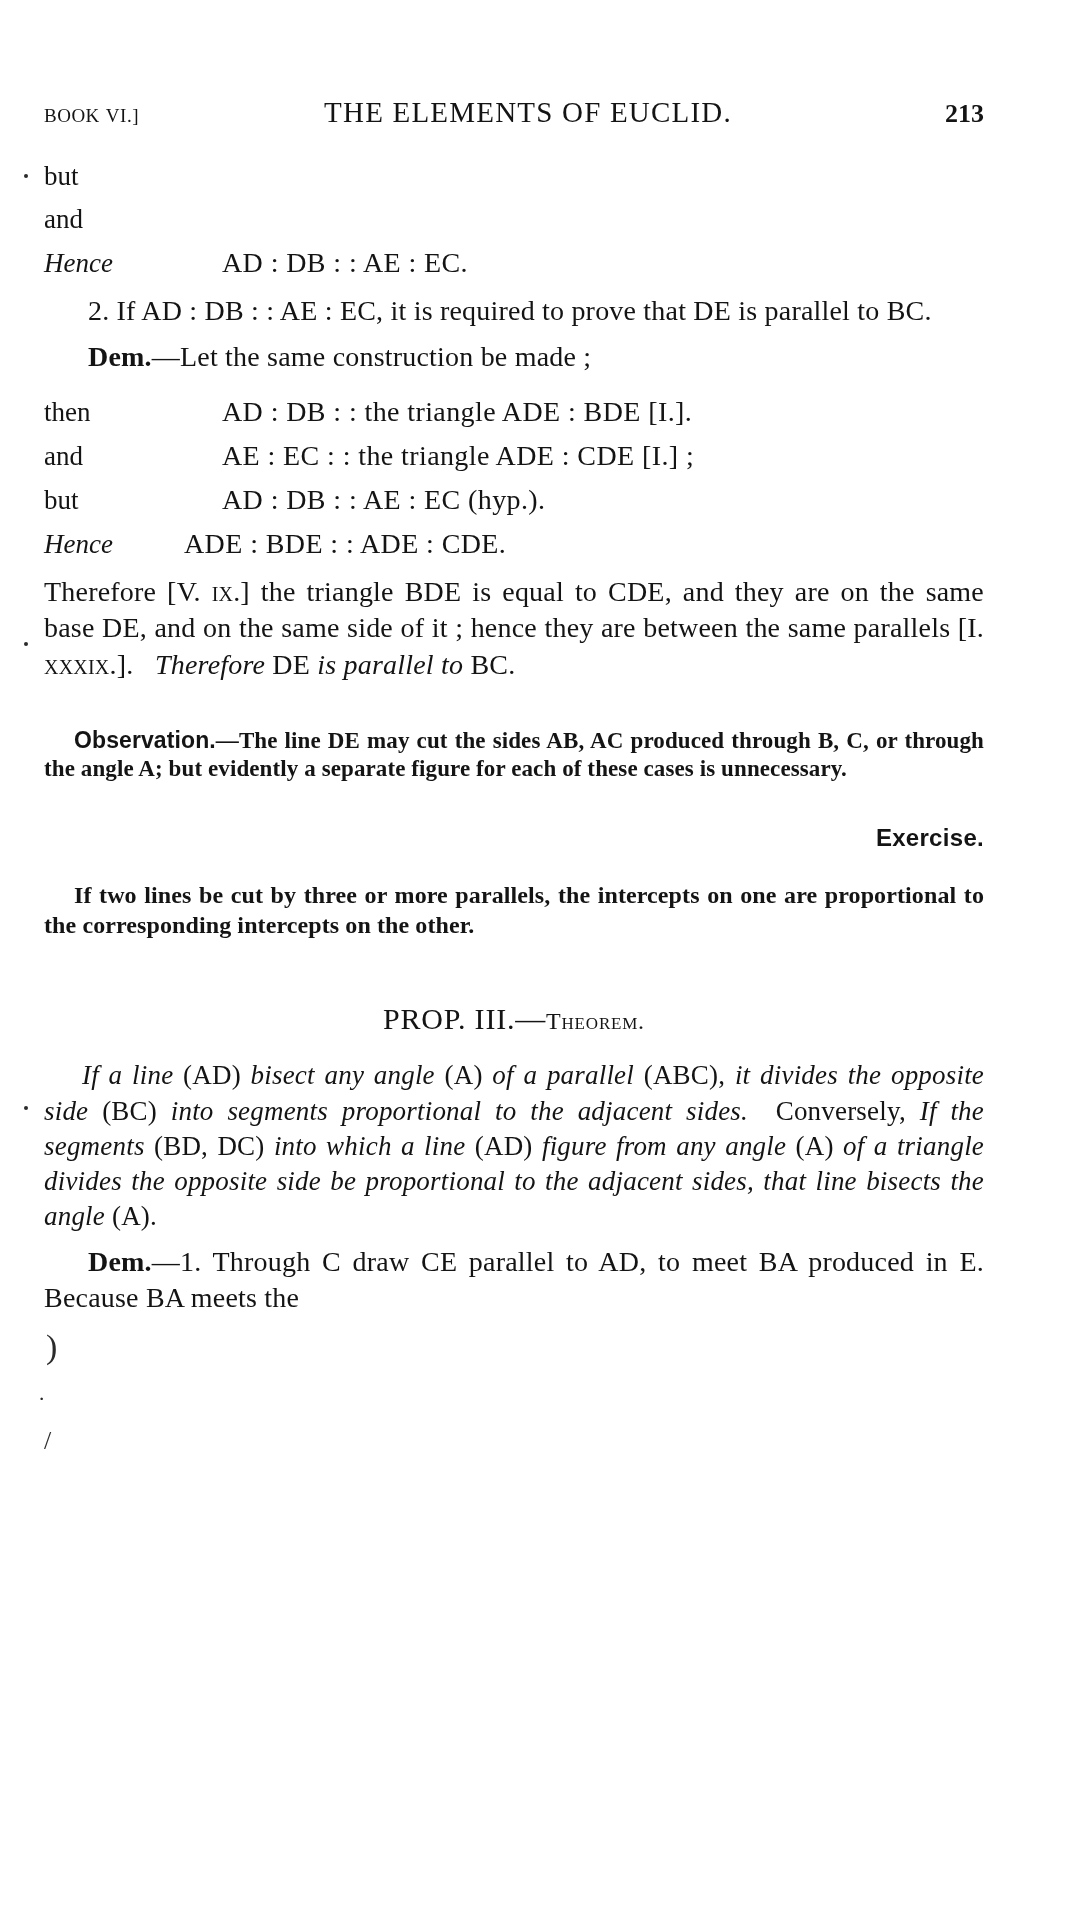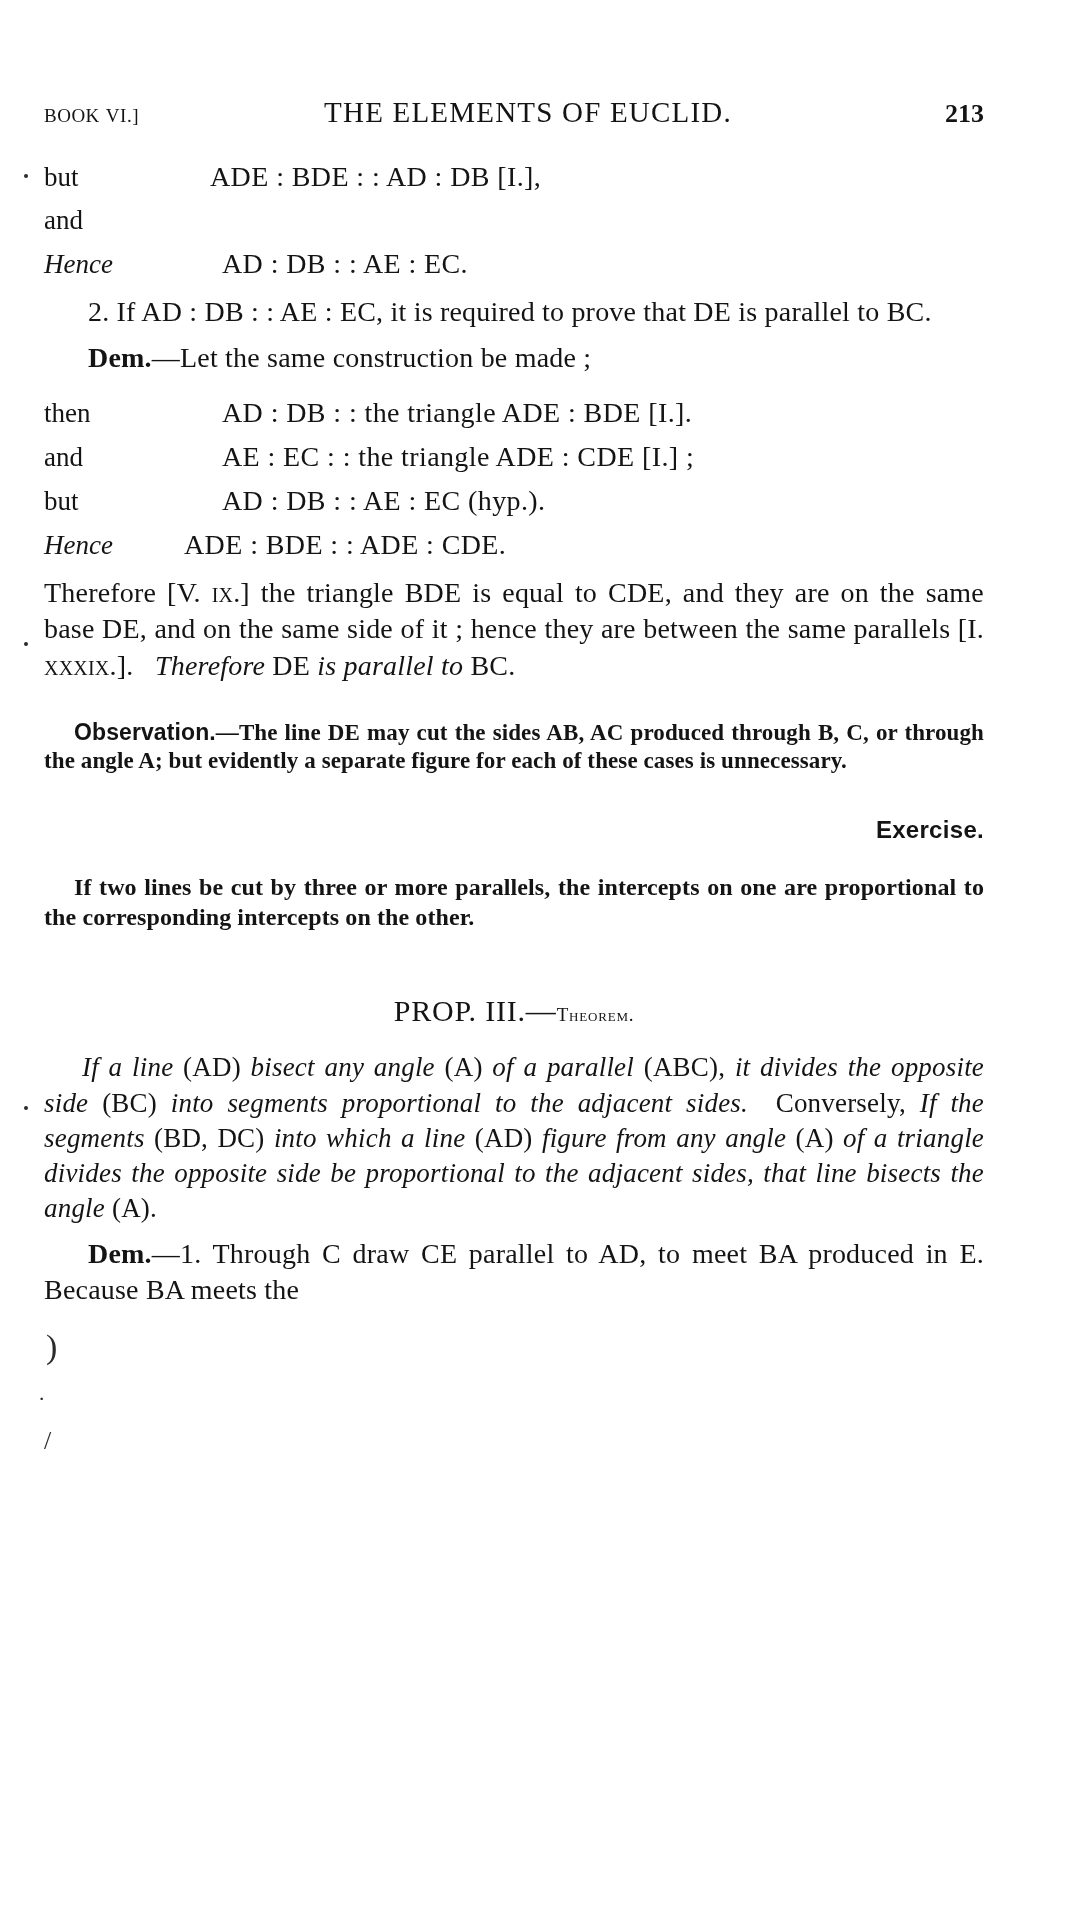--- a/index.html
+++ b/index.html
@@ -101,21 +101,21 @@
   
   p.note {
     font-size: 23px;
     line-height: 1.24;
     margin: 0;
     text-align: justify;
     letter-spacing: 0.1px;
   }
   p.note.indent { text-indent: 30px; }
 
-  .obs-block { margin-top: 34px; }
+  .obs-block { margin-top: 43px; }
 
   
   .exercise-head {
     text-align: right;
     font-weight: bold;
     font-size: 24px;
     margin: 40px 0 28px 0;
     font-family: "Liberation Sans", sans-serif;
     letter-spacing: 0.3px;
   }
@@ -130,21 +130,21 @@
 
   
   .prop-head {
     text-align: center;
     font-size: 30px;
     margin: 62px 0 22px 0;
     letter-spacing: 0.8px;
   }
   .prop-head .thm {
     font-variant: small-caps;
-    font-size: 19px;
+    font-size: 24px;
   }
 
   
   .enunciation {
     font-size: 27px;
     font-style: italic;
     line-height: 1.30;
     text-align: justify;
     margin: 0 0 10px 0;
     letter-spacing: 0.2px;
@@ -184,21 +184,20 @@
       <div class="book">
         <span class="bk">BOOK</span>
         <span class="bk">VI.]</span>
       </div>
       <div class="title">THE ELEMENTS OF EUCLID.</div>
       <div class="pageno">213</div>
     </div>
 
     <div class="propline indent-1">
       <span class="lead">but</span>
-      <span class="expr">ADE : BDE : : AD : DB [I.],</span>
     </div>
     <div class="propline indent-2">
       <span class="lead">and</span>
     </div>
     <div class="propline indent-3">
       <span class="lead ital">Hence</span>
       <span class="expr">AD : DB : : AE : EC.</span>
     </div>
 
     <p class="body indent gap-top">2. If AD : DB : : AE : EC, it is required to prove that DE is parallel to BC.</p>

